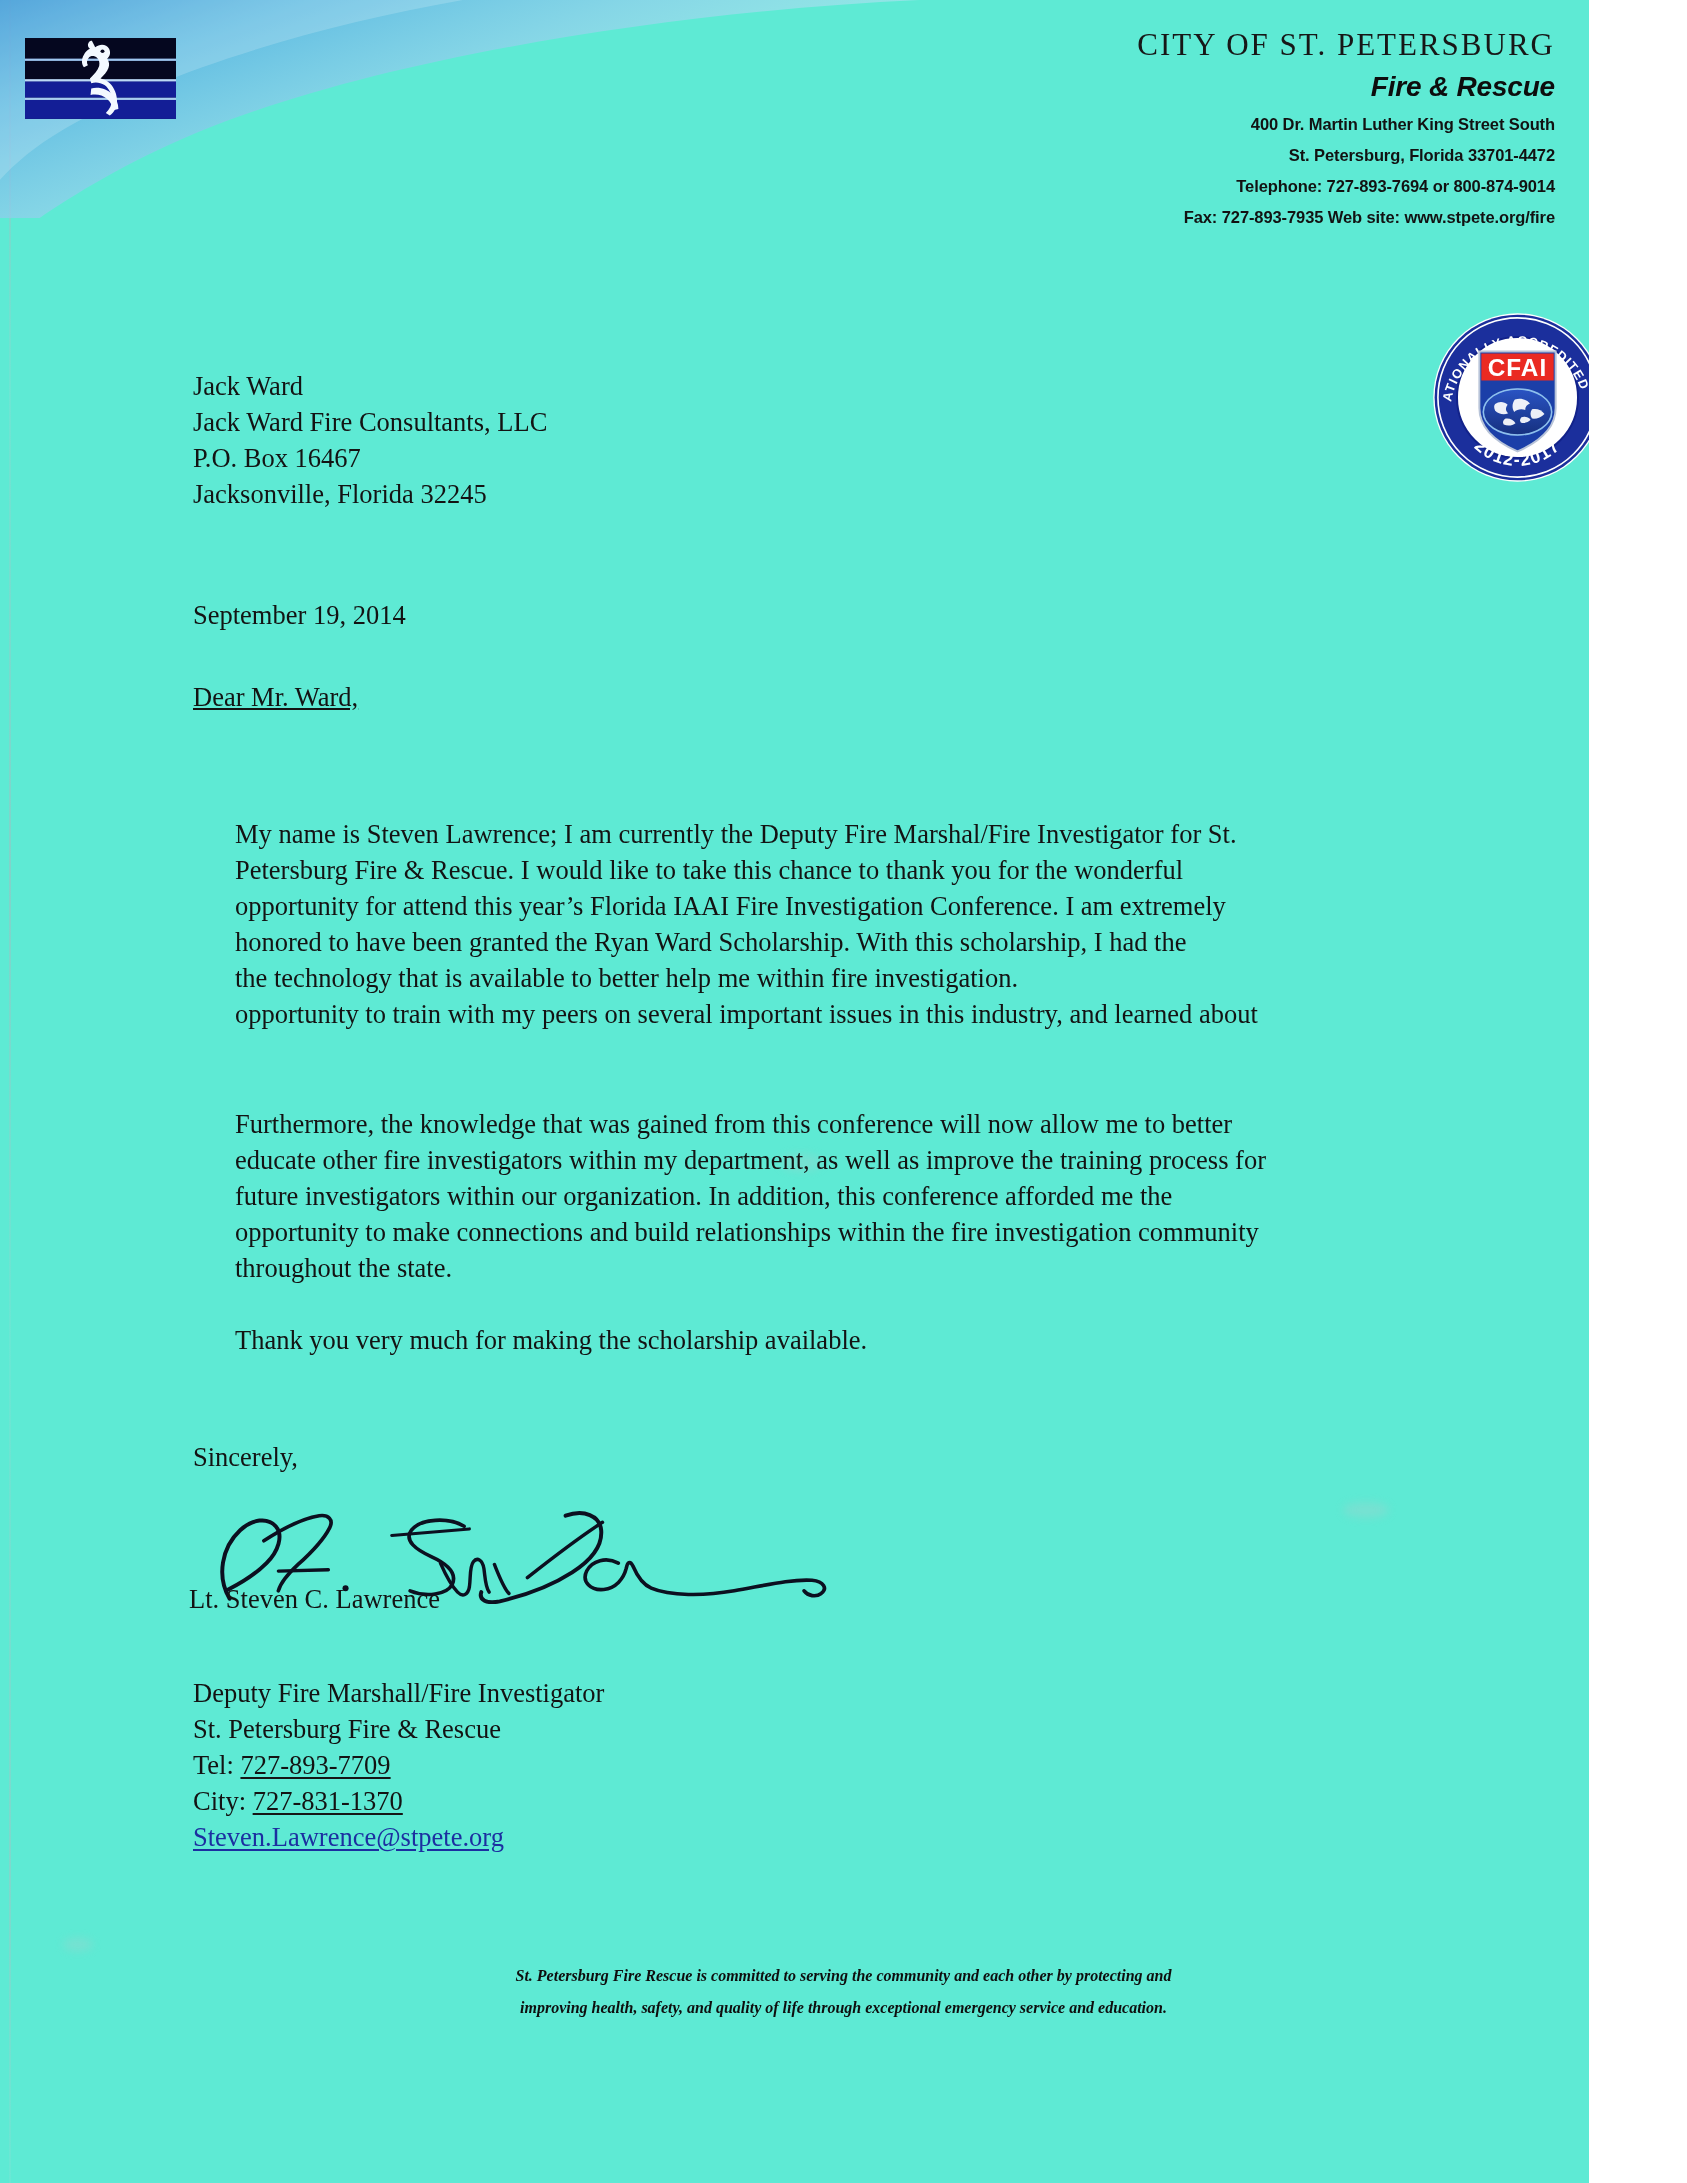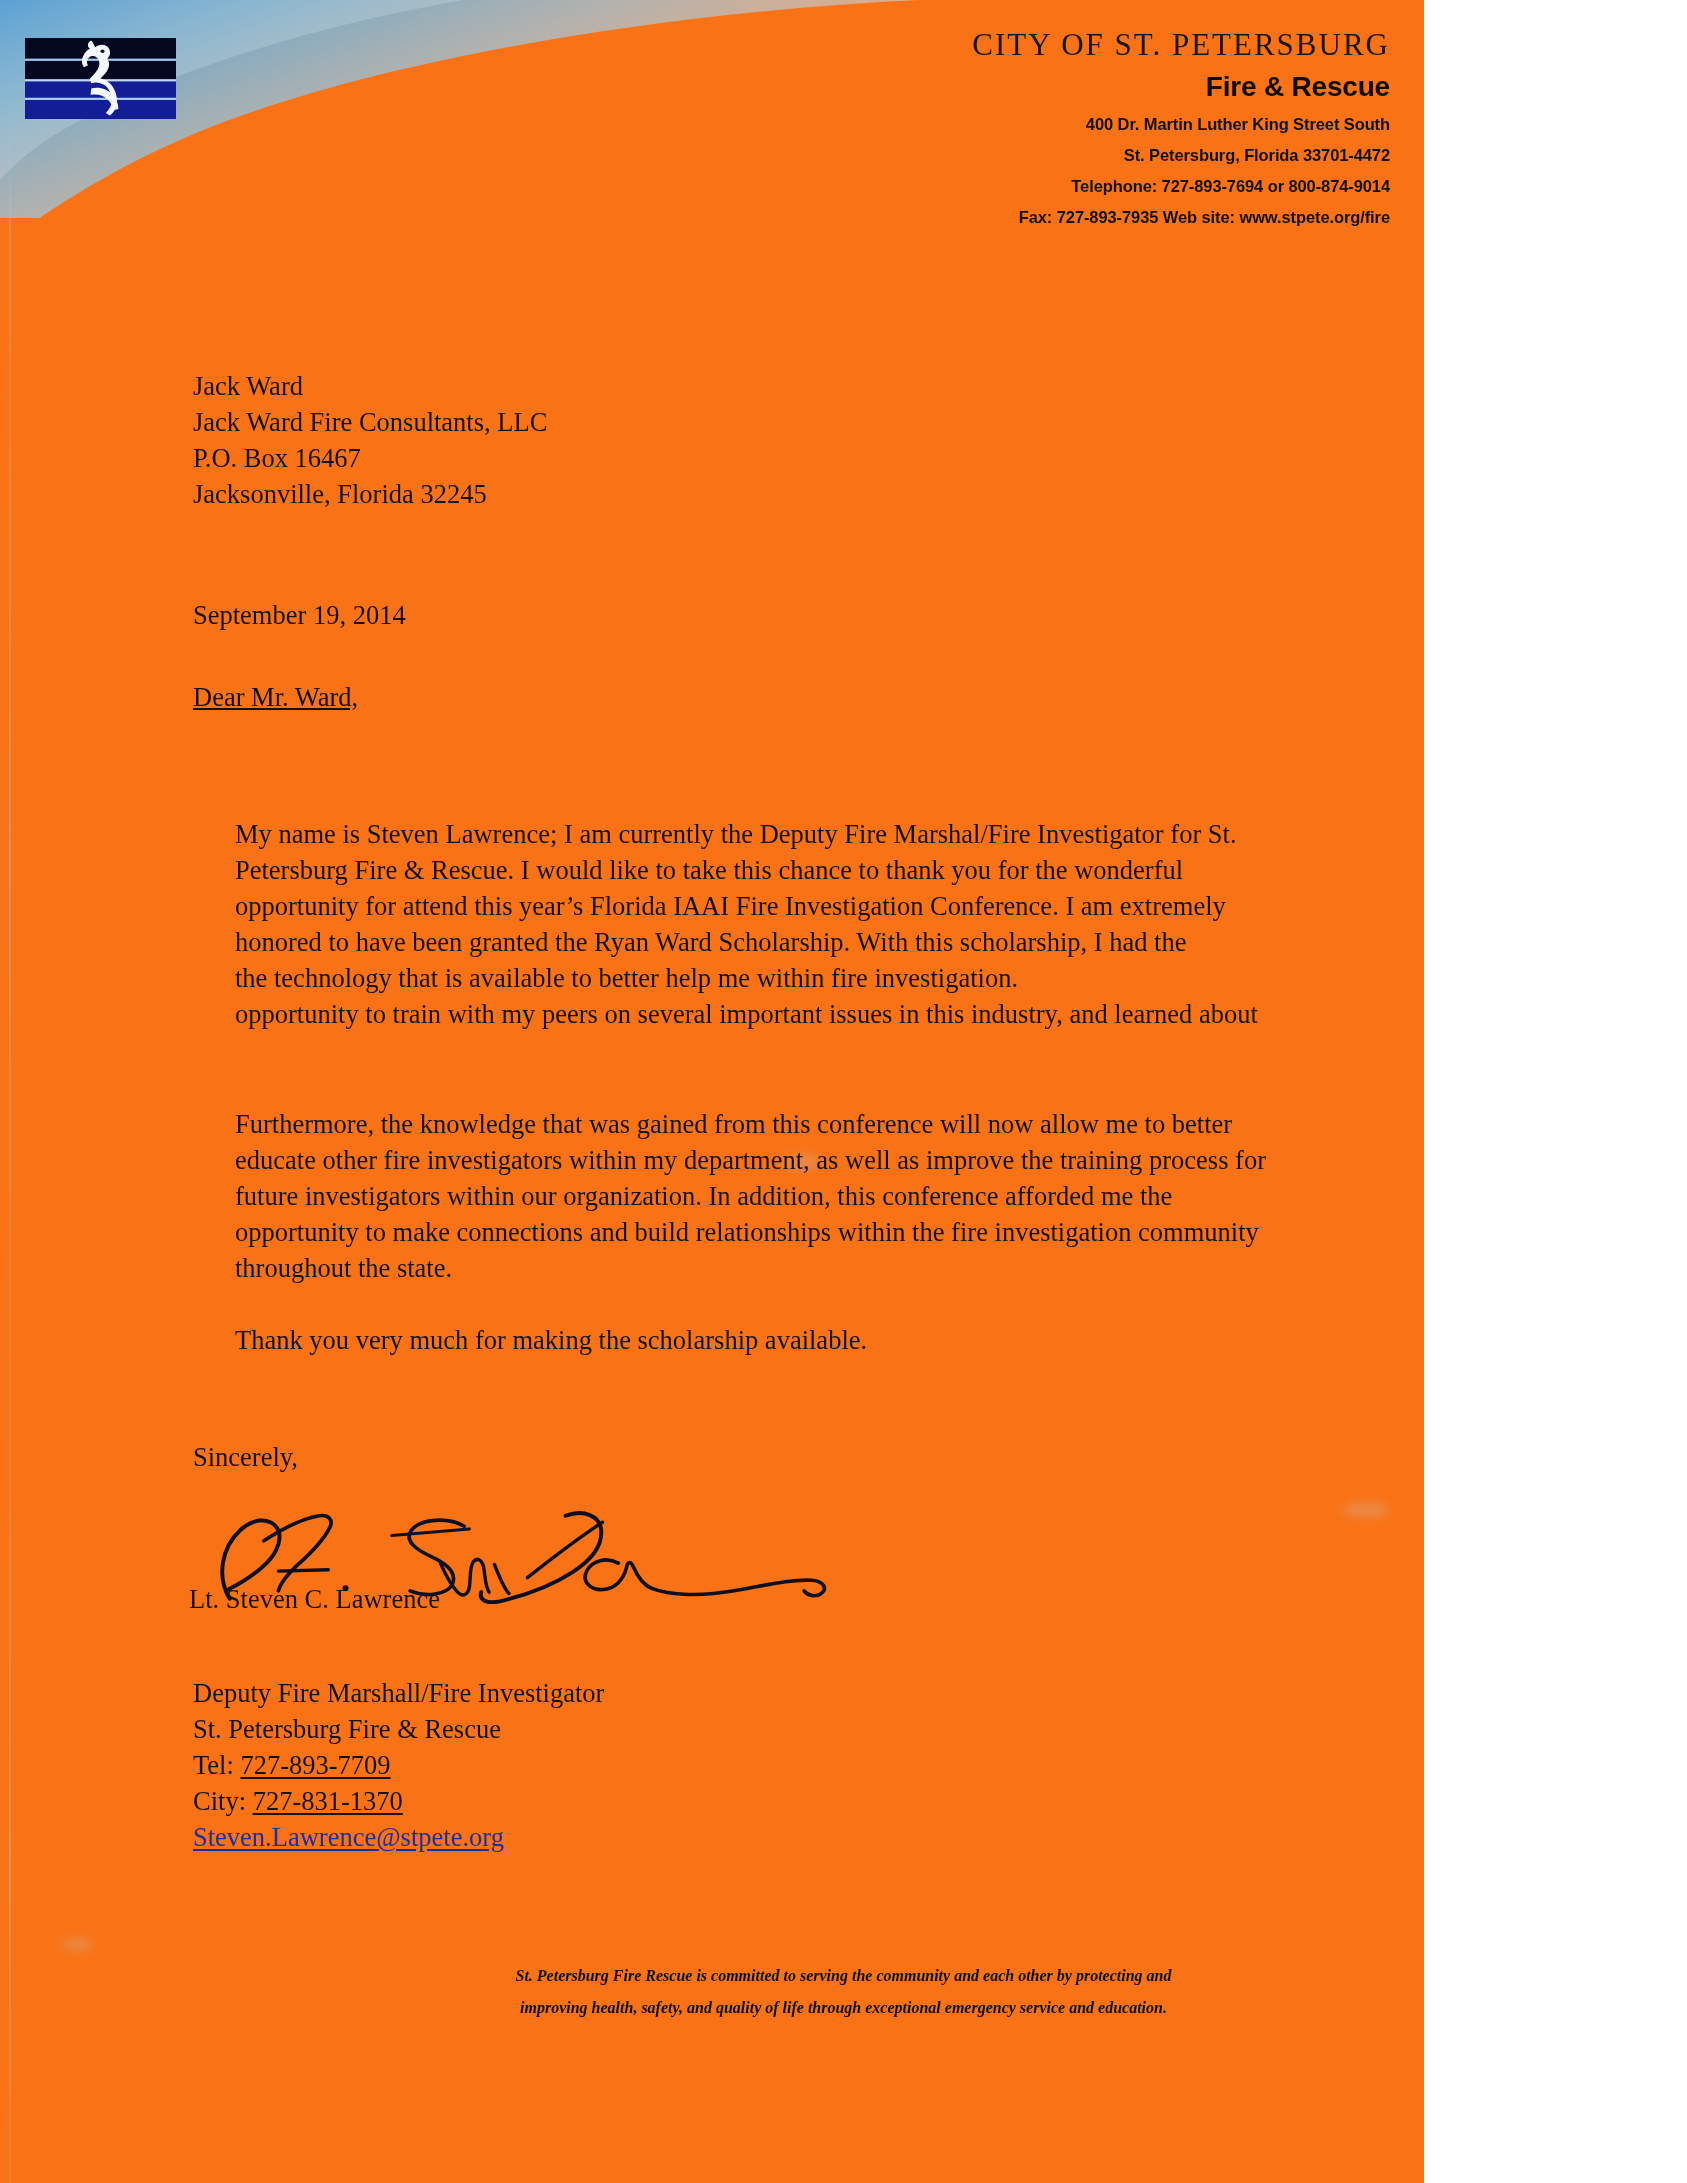--- a/index.html
+++ b/index.html
@@ -8,23 +8,23 @@
     padding: 0;
     background: #ffffff;
   }
   body {
     font-family: "Liberation Serif", serif;
     color: #111111;
   }
 
   .page {
     position: relative;
-    width: 1424px;
+    width: 1589px;
     height: 2183px;
-    background: #f97316;
+    background: #5eead4;
     overflow: hidden;
   }
 
   
   .scan-edge-left {
     position: absolute;
     left: 9.3px; top: 0;
     width: 2px; height: 2183px;
     background: linear-gradient(to bottom,
       rgba(170,175,180,0.55) 0%,
@@ -75,20 +75,21 @@
     line-height: 1.0;
     white-space: nowrap;
   }
   .lh-dept {
     font-family: "Liberation Sans", sans-serif;
     font-weight: bold;
     font-size: 28px;
     color: #0d0d0d;
     margin-top: 11.2px;
     letter-spacing: -0.2px;
+    font-style: italic;
   }
   .lh-line {
     font-family: "Liberation Sans", sans-serif;
     font-weight: bold;
     font-size: 16.5px;
     color: #121212;
     margin-top: 12px;
     letter-spacing: -0.1px;
   }
 

